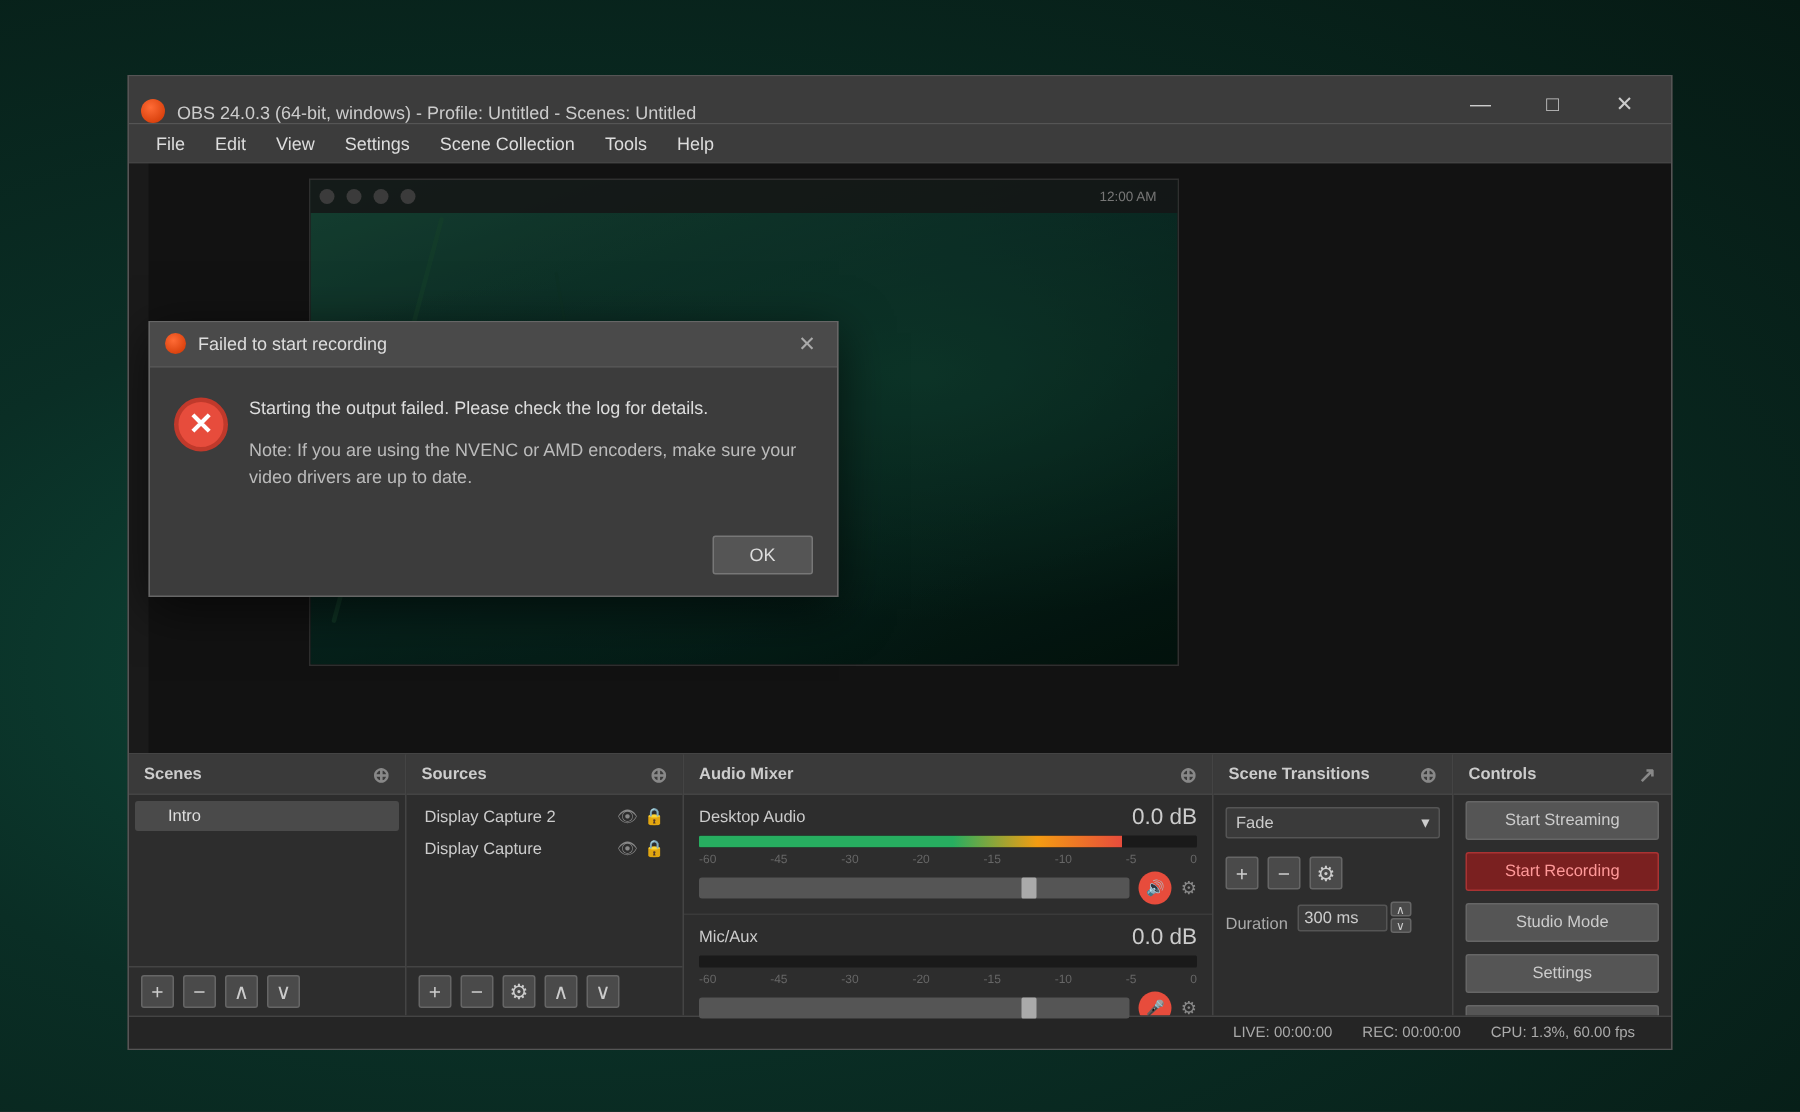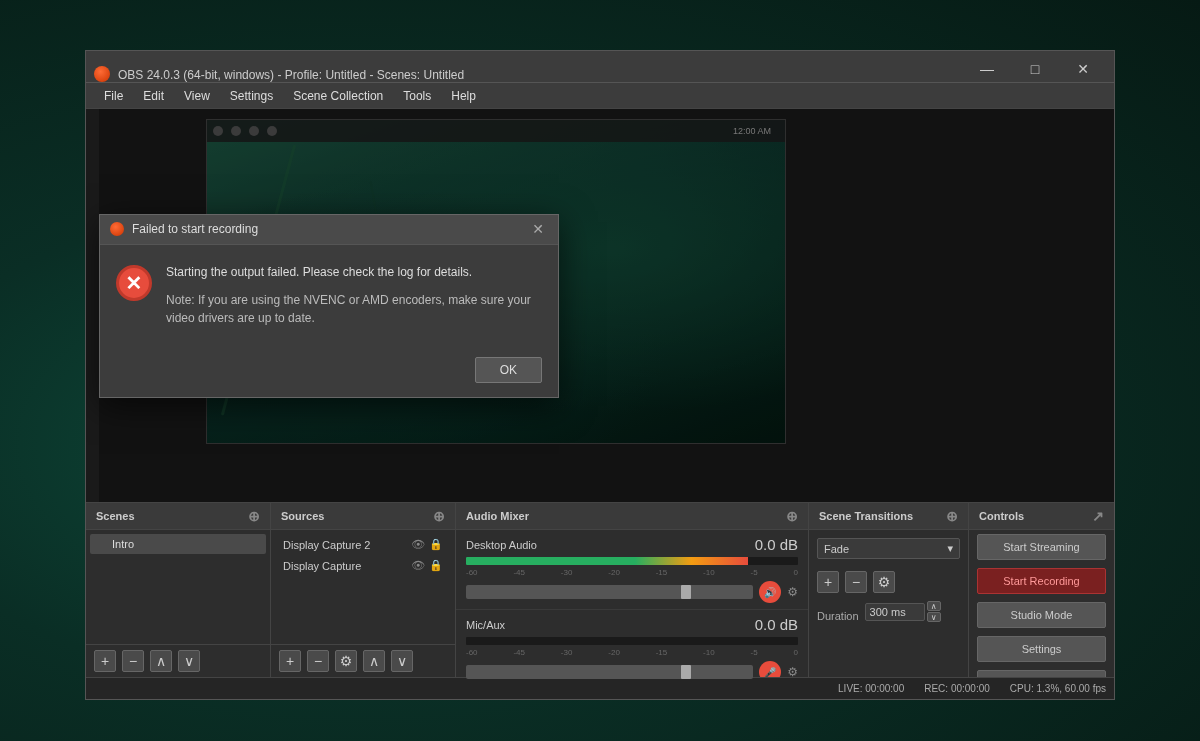--- a/index.html
+++ b/index.html
@@ -499,21 +499,21 @@
       color: #ff9999;
     }
 
     
     .status-bar {
       background: #252525;
       height: 22px;
       display: flex;
       align-items: center;
       justify-content: flex-end;
-      padding: 0 8px;
+      padding: 0 24px;
       gap: 20px;
       border-top: 1px solid #444;
       flex-shrink: 0;
     }
     .status-item {
       color: #aaa;
       font-size: 10px;
     }
   </style>
 </head>

